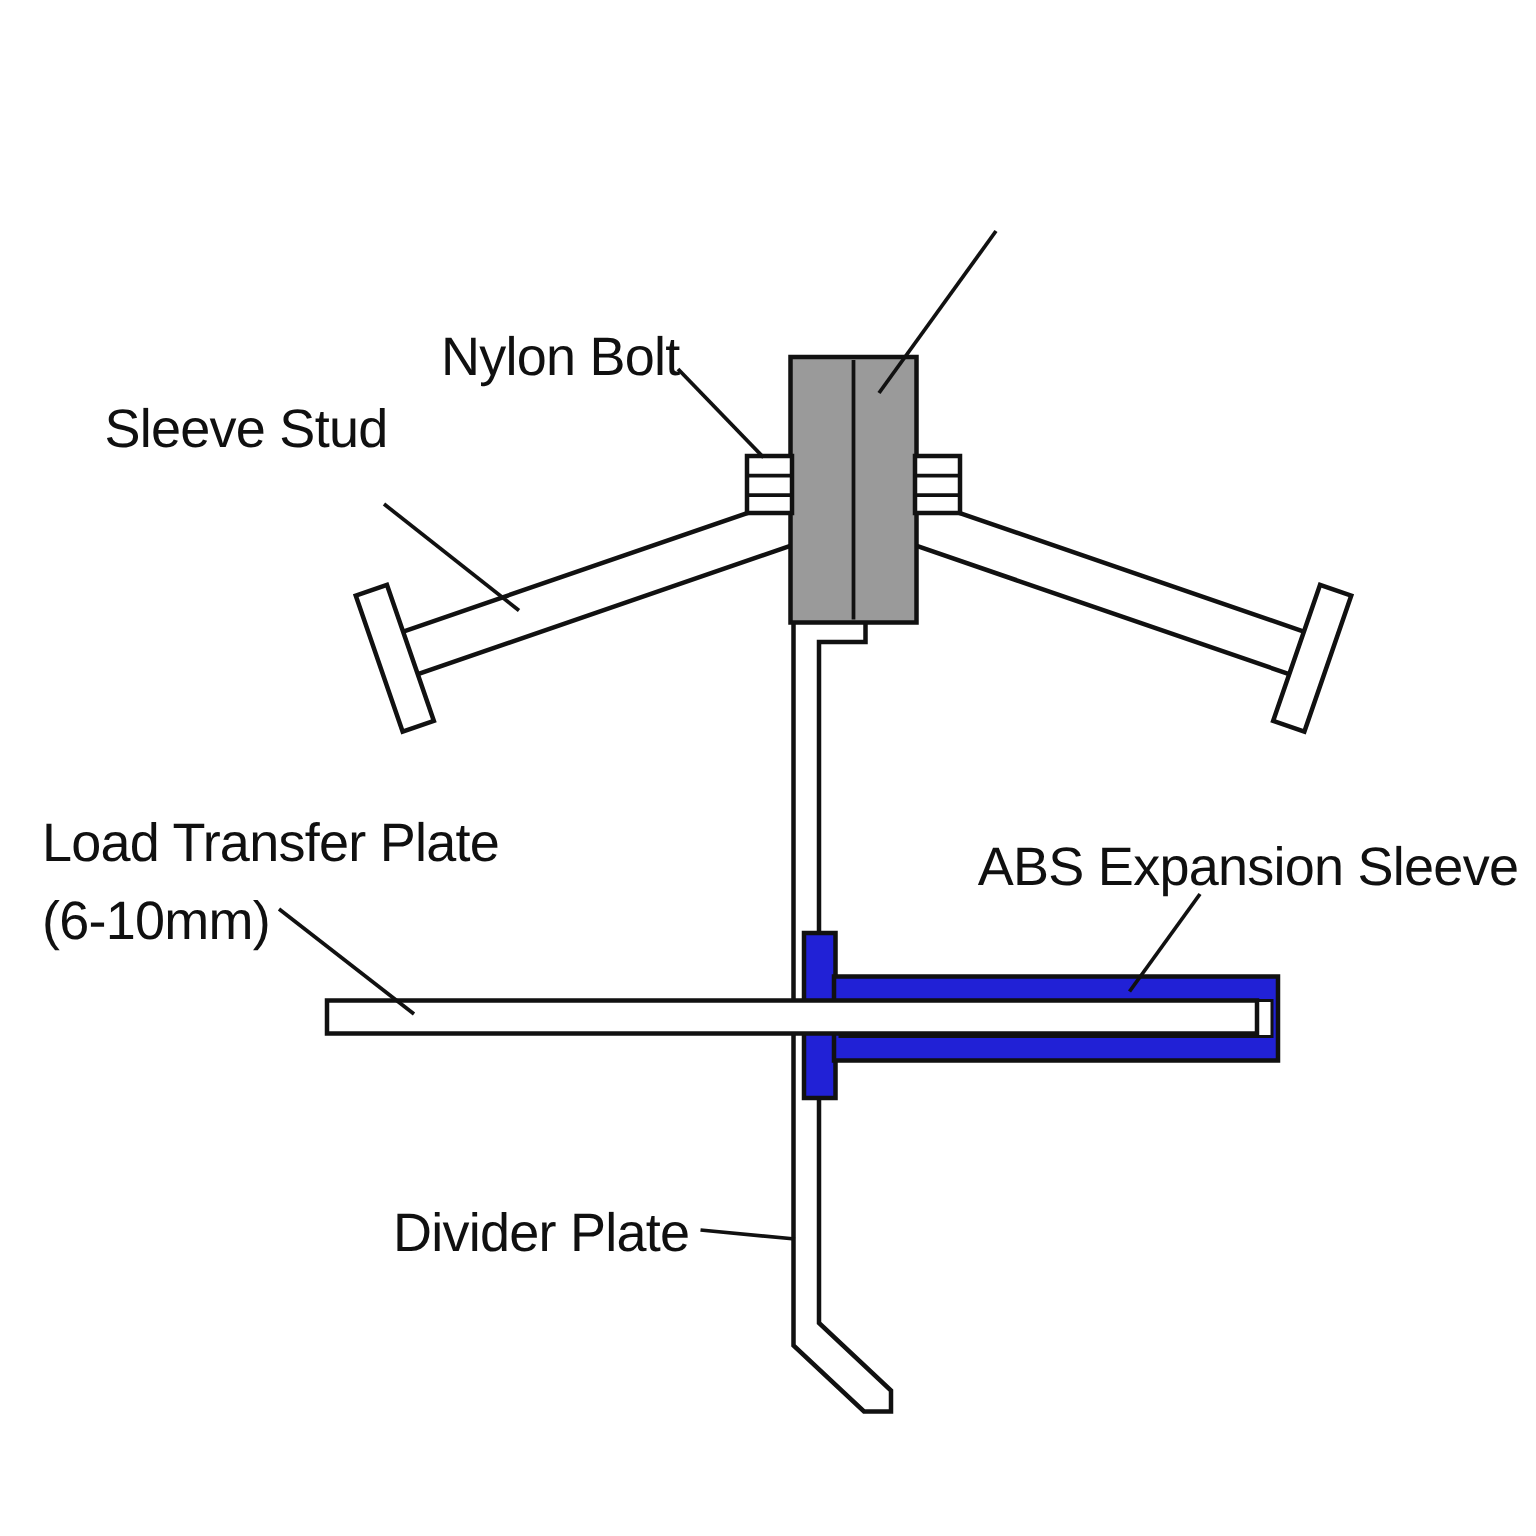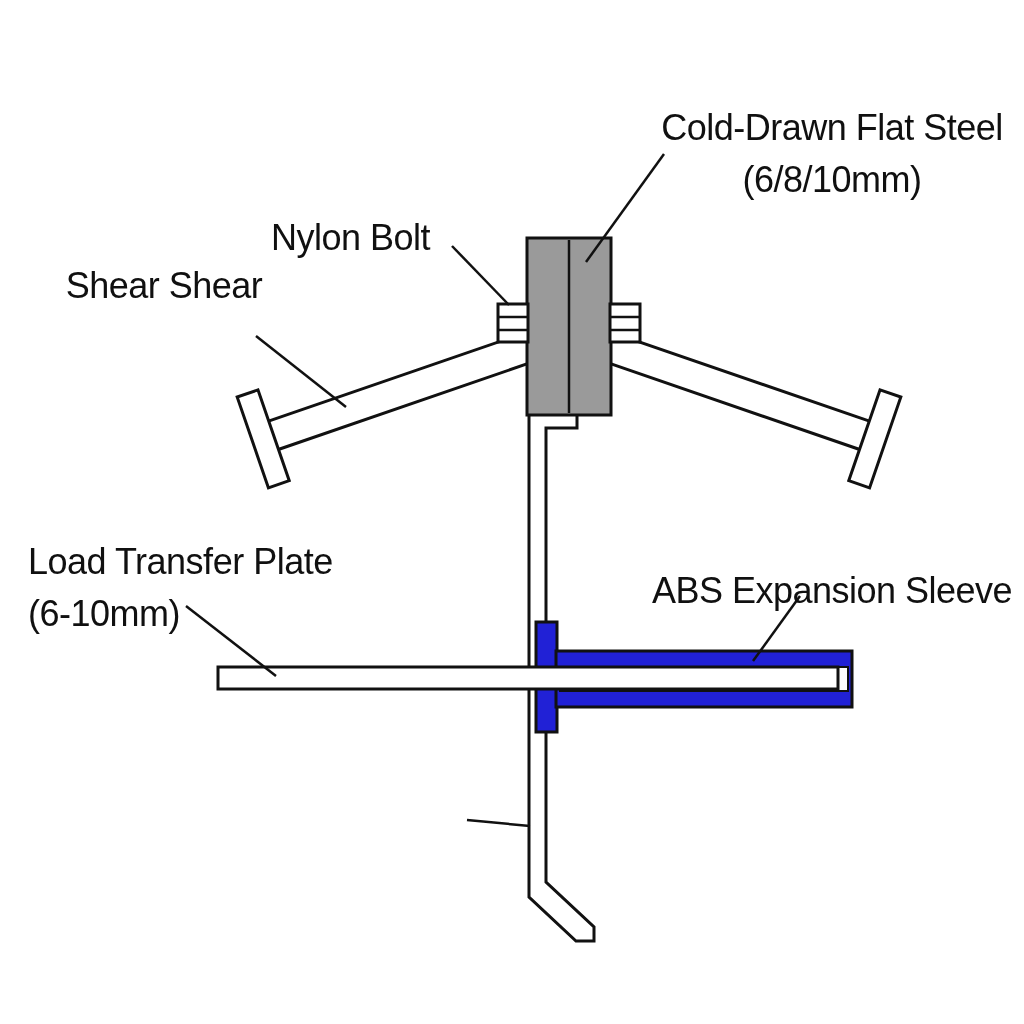--- a/index.html
+++ b/index.html
@@ -95,36 +95,35 @@
     <rect class="part" x="218" y="667" width="620" height="22"></rect>
 
     <line class="leader" x1="664" y1="154" x2="586" y2="262"></line>
     <line class="leader" x1="452" y1="246" x2="509" y2="305"></line>
     <line class="leader" x1="256" y1="336" x2="346" y2="407"></line>
     <line class="leader" x1="186" y1="606" x2="276" y2="676"></line>
     <line class="leader" x1="800" y1="596" x2="753" y2="661"></line>
     <line class="leader" x1="467" y1="820" x2="530" y2="826"></line>
   </svg>
 
-  <div class="label center" style="left:640px; top:102px; width:384px;">
-    <div>Cold-Drawn Flat Steel</div>
-    <div>(6/8/10mm)</div>
-  </div>
 
-  <div class="label" style="left:271px; top:212px;">
+  <div class="label" style="left:294px; top:212px;">
     <div>Nylon Bolt</div>
   </div>
 
   <div class="label center" style="left:34px; top:260px; width:260px;">
-    <div>Shear Shear</div>
+    <div>Sleeve Stud</div>
   </div>
 
   <div class="label" style="left:16px; top:536px;margin-left:12px;">
     <div>Load Transfer Plate</div>
     <div>(6-10mm)</div>
   </div>
 
-  <div class="label center" style="left:640px; top:565px; width:384px;">
+  <div class="label center" style="left:640px; top:552px; width:384px;">
     <div>ABS Expansion Sleeve</div>
   </div>
 
+  <div class="label" style="left:262px; top:796px;">
+    <div>Divider Plate</div>
+  </div>
 
 </div>
 
 </body></html>

